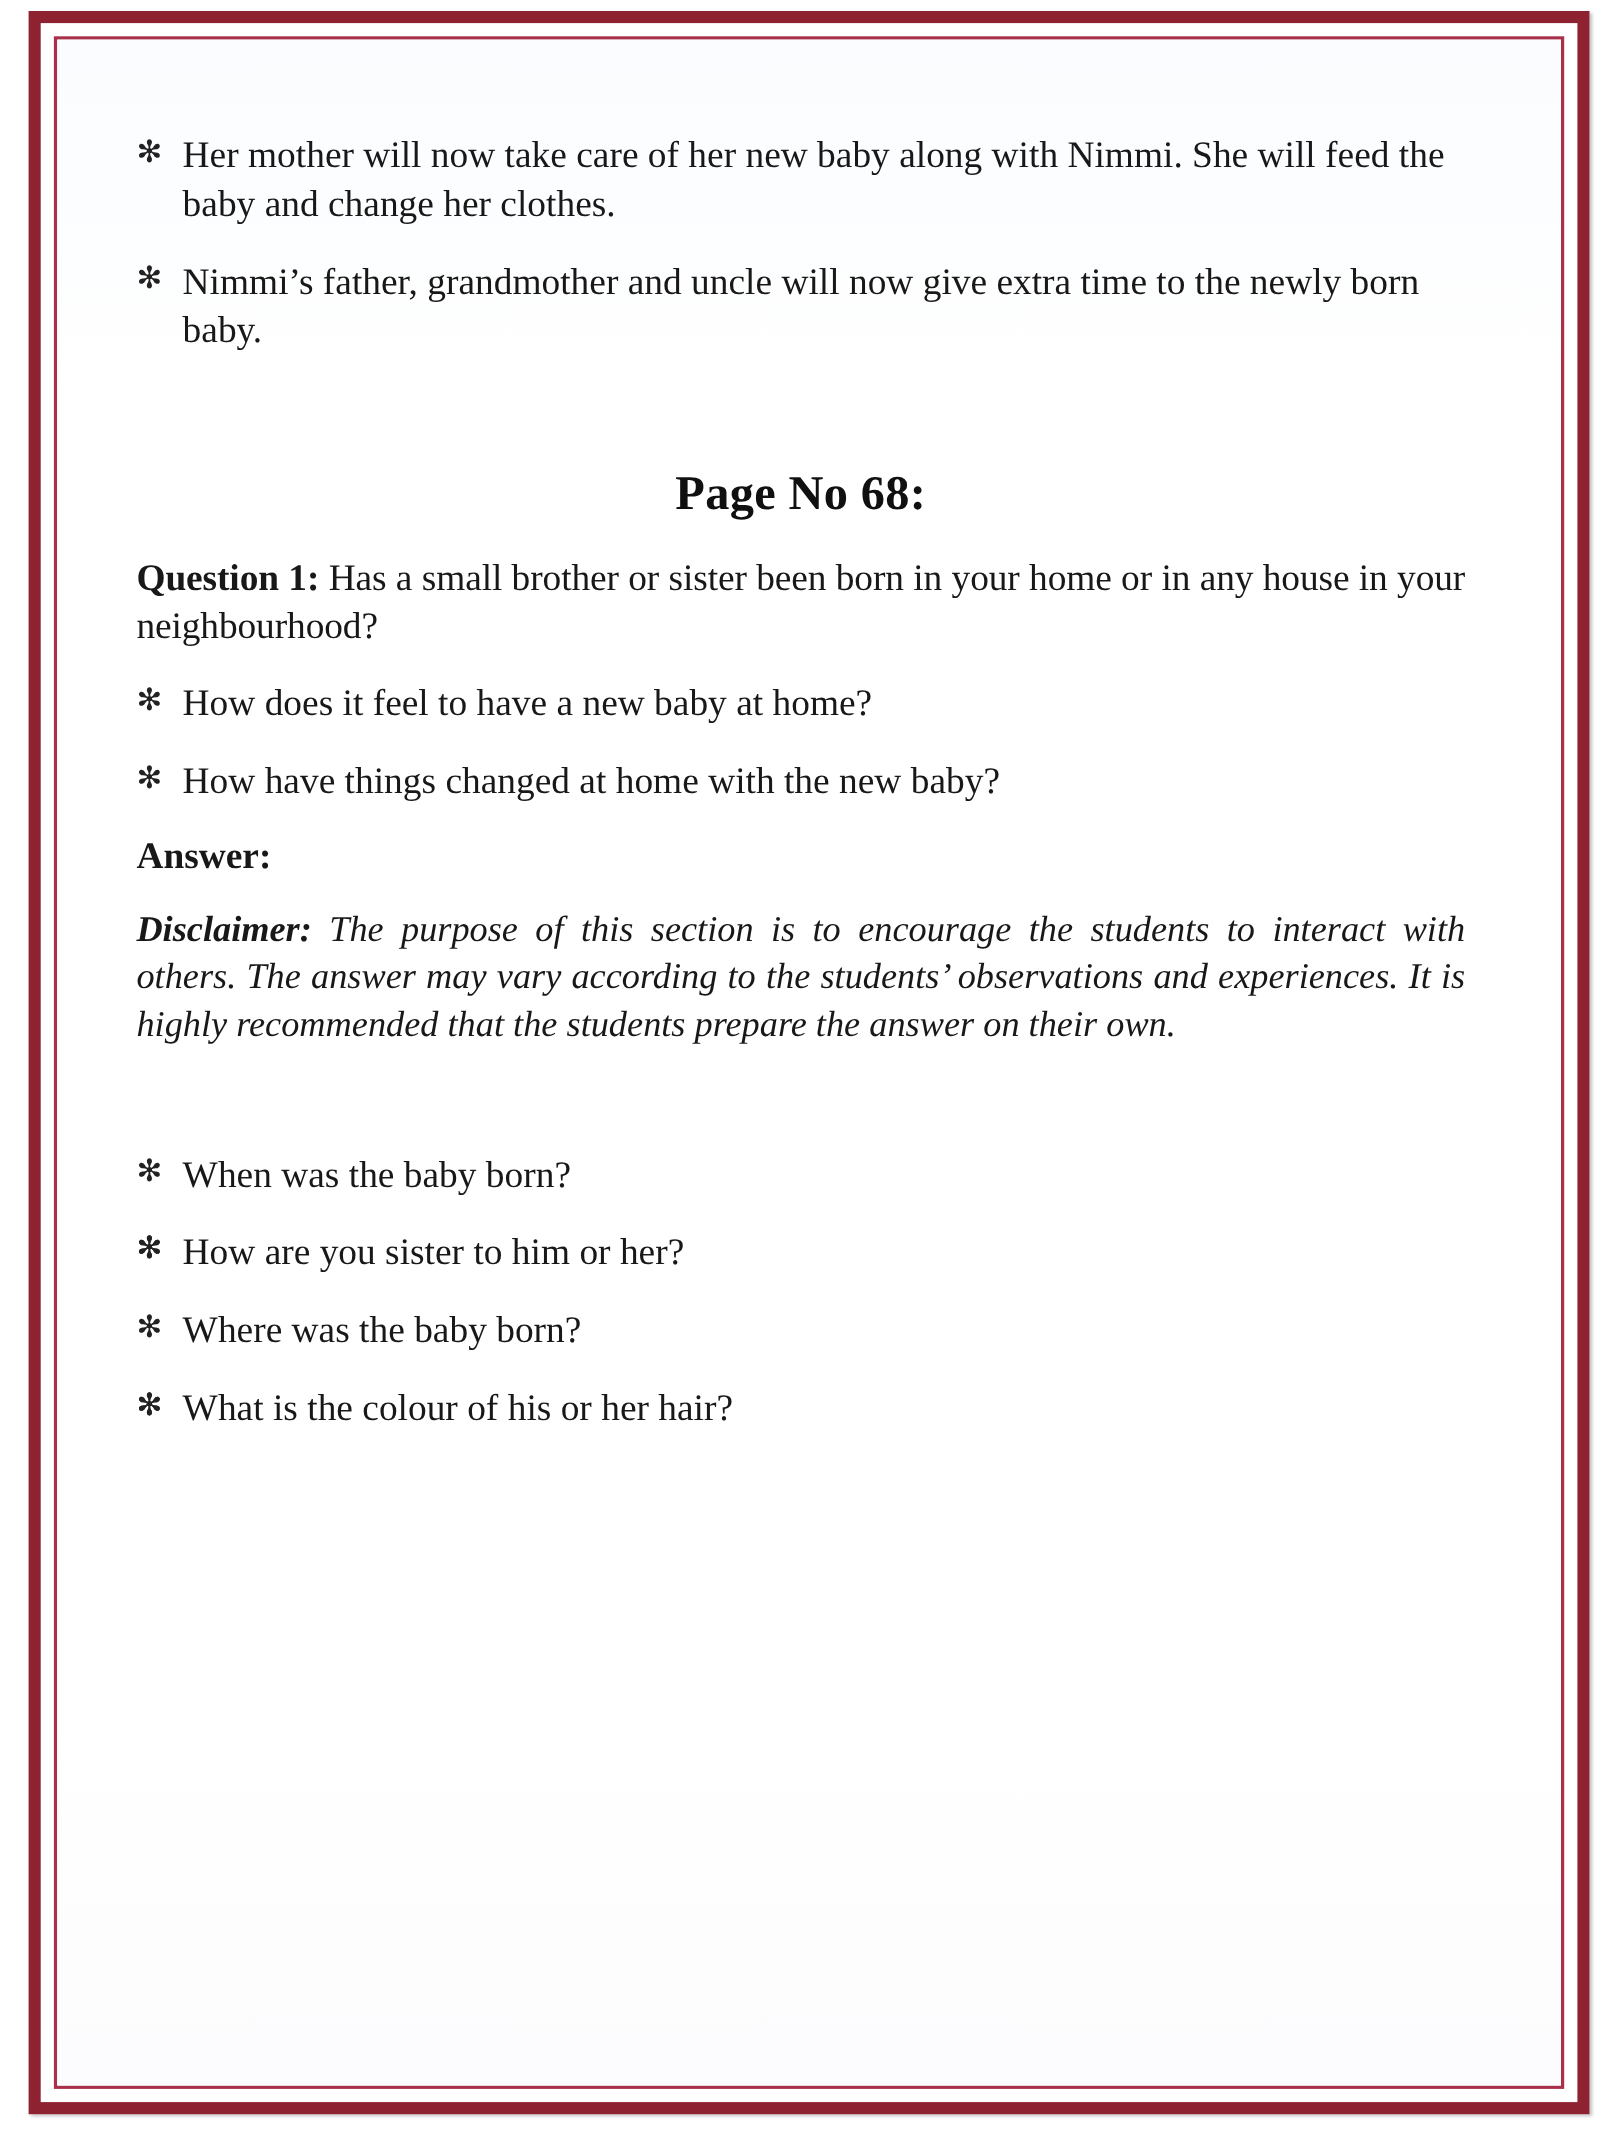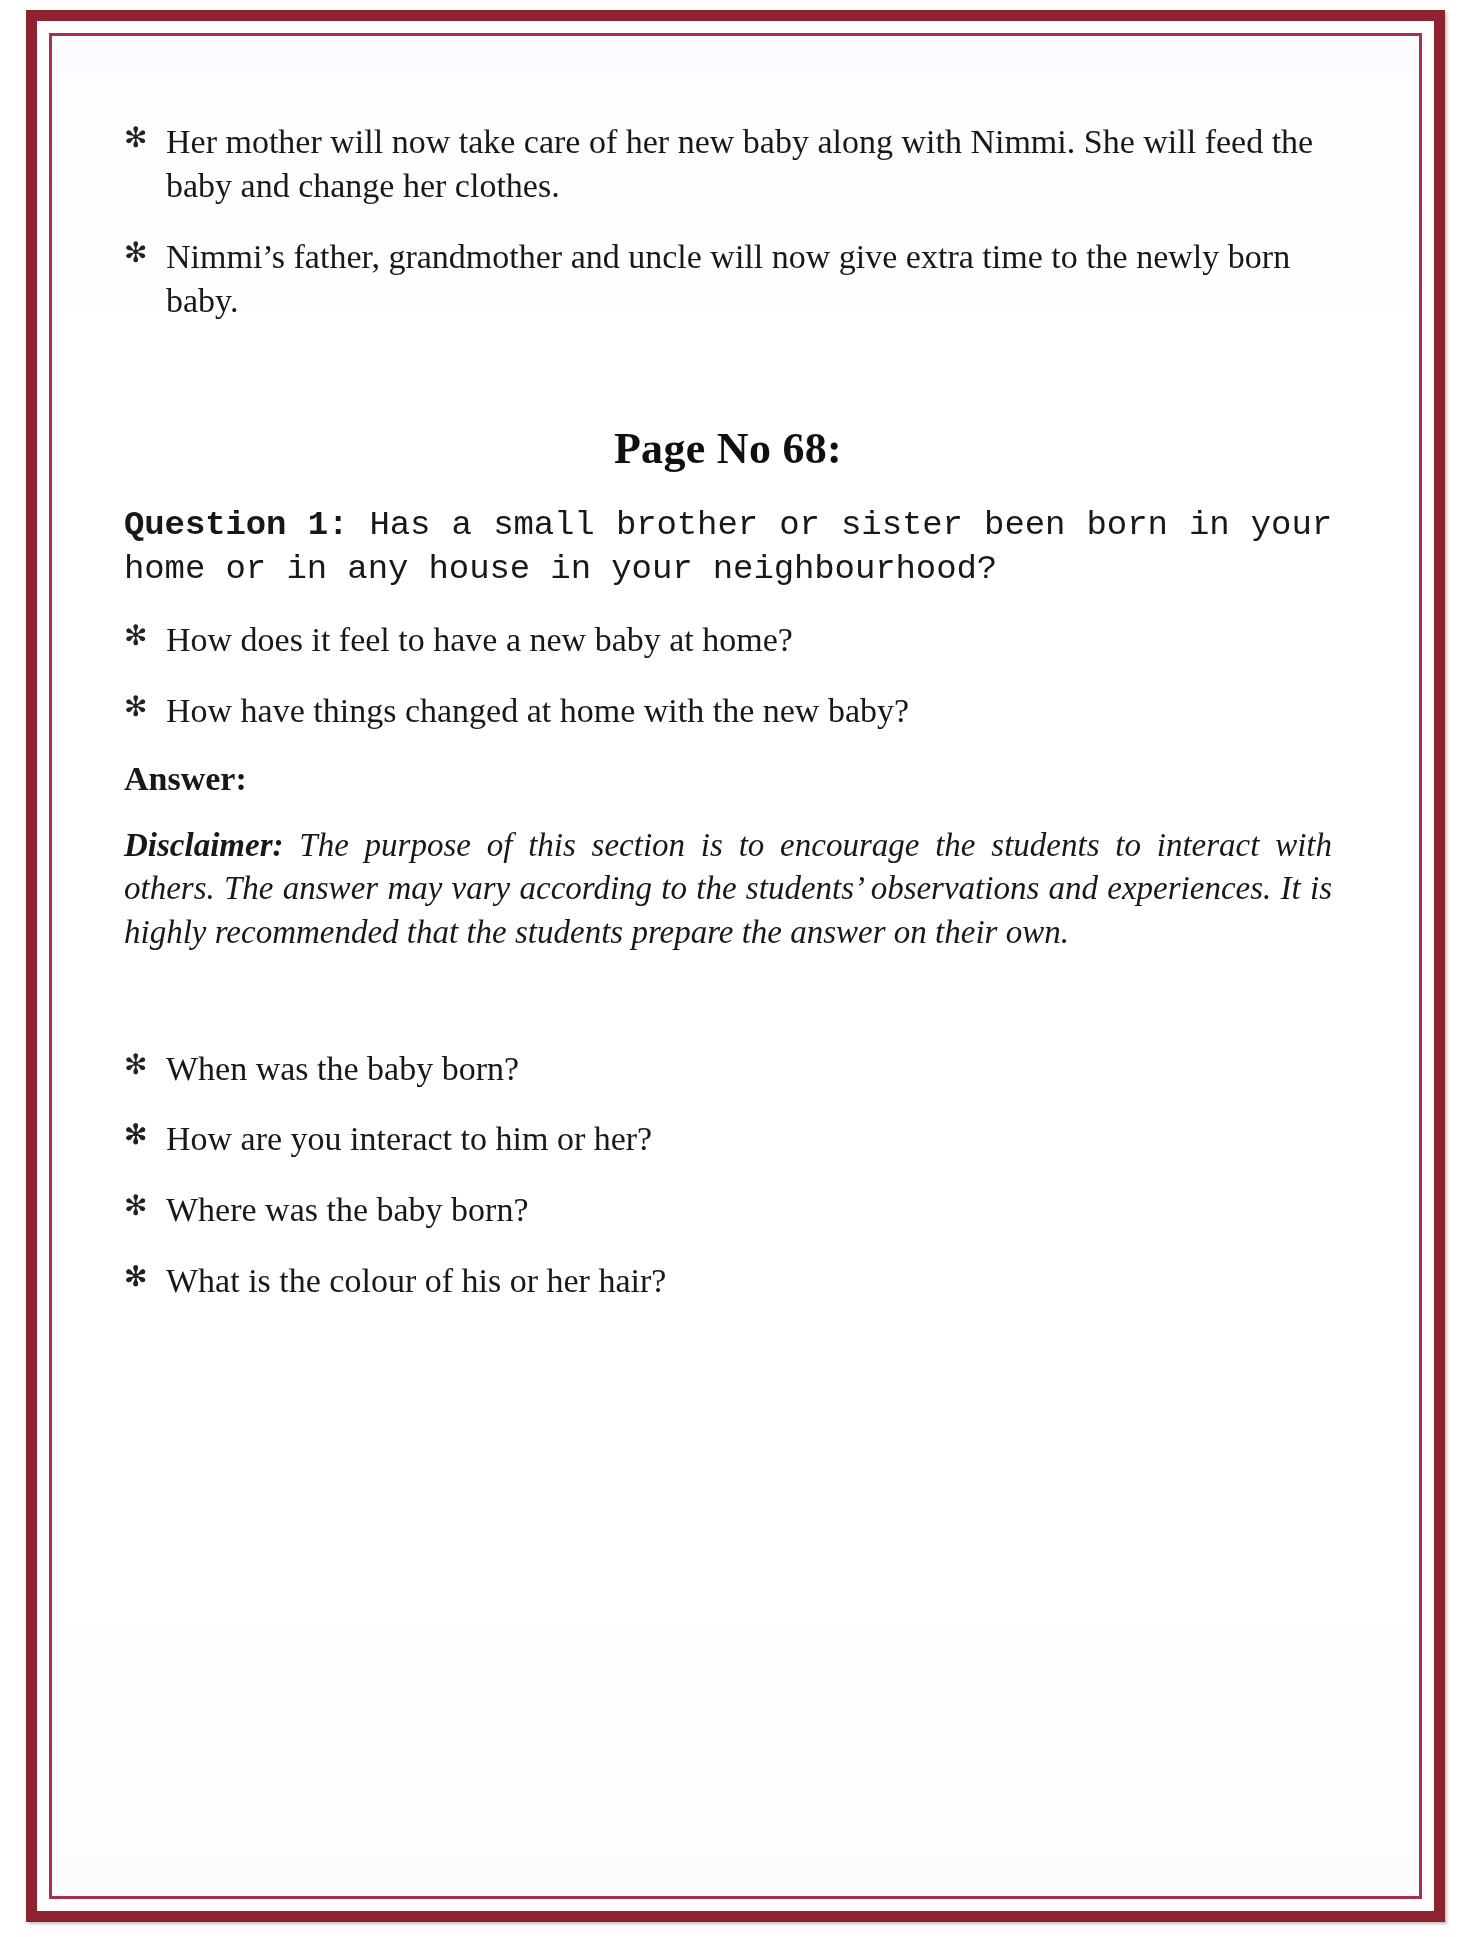--- a/index.html
+++ b/index.html
@@ -55,21 +55,20 @@
   }
 
   
   .para {
     font-size: 34px;
     line-height: 1.29;
     margin: 0 0 26px 0;
     text-align: left;
     letter-spacing: -0.1px;
     color: #181818;
-    font-family: Liberation Mono, monospace;
   }
   .para.justify {
     text-align: justify;
     text-justify: inter-word;
   }
   .bullet-row {
     position: relative;
     padding-left: 42px;
     font-size: 34px;
     line-height: 1.29;
@@ -179,21 +178,21 @@
             <span class="bullet-glyph">✻</span>
             <span>When was the baby born?</span>
           </div>
 
           <div class="bullet-row">
             <span class="bullet-glyph">✻</span>
           </div>
 
           <div class="bullet-row">
             <span class="bullet-glyph">✻</span>
-            <span>How are you interact to him or her?</span>
+            <span>How are you sister to him or her?</span>
           </div>
 
           <div class="bullet-row">
             <span class="bullet-glyph">✻</span>
             <span>Where was the baby born?</span>
           </div>
 
           <div class="bullet-row">
             <span class="bullet-glyph">✻</span>
           </div>

